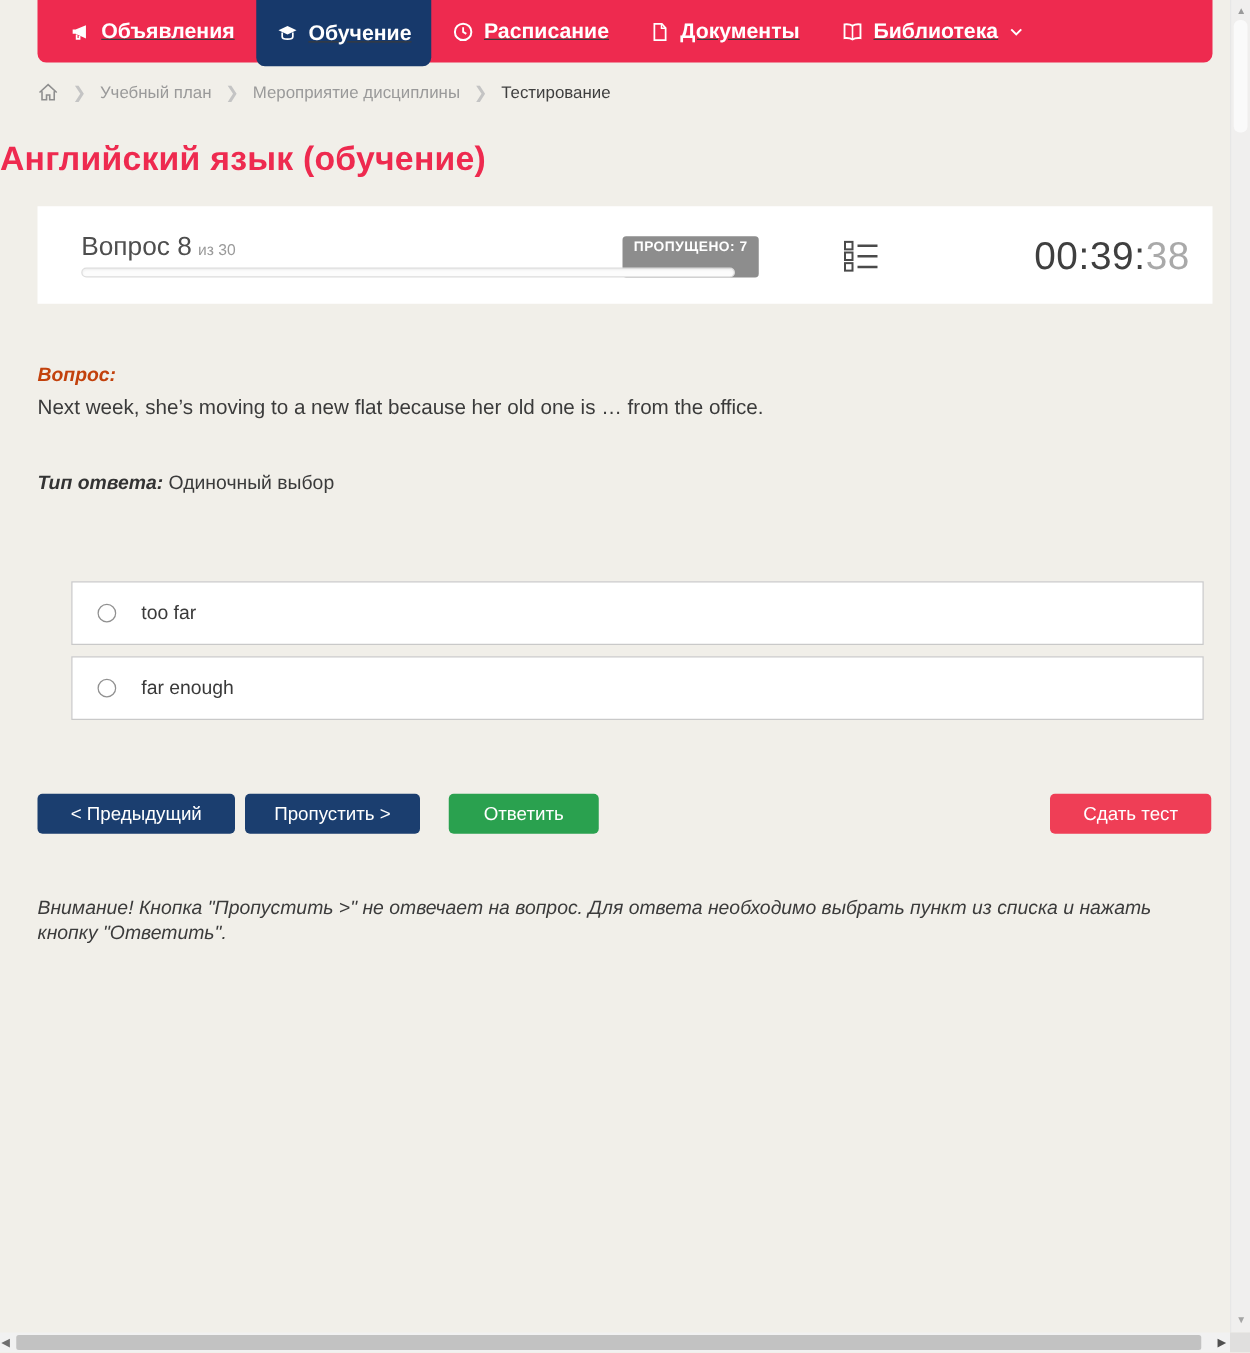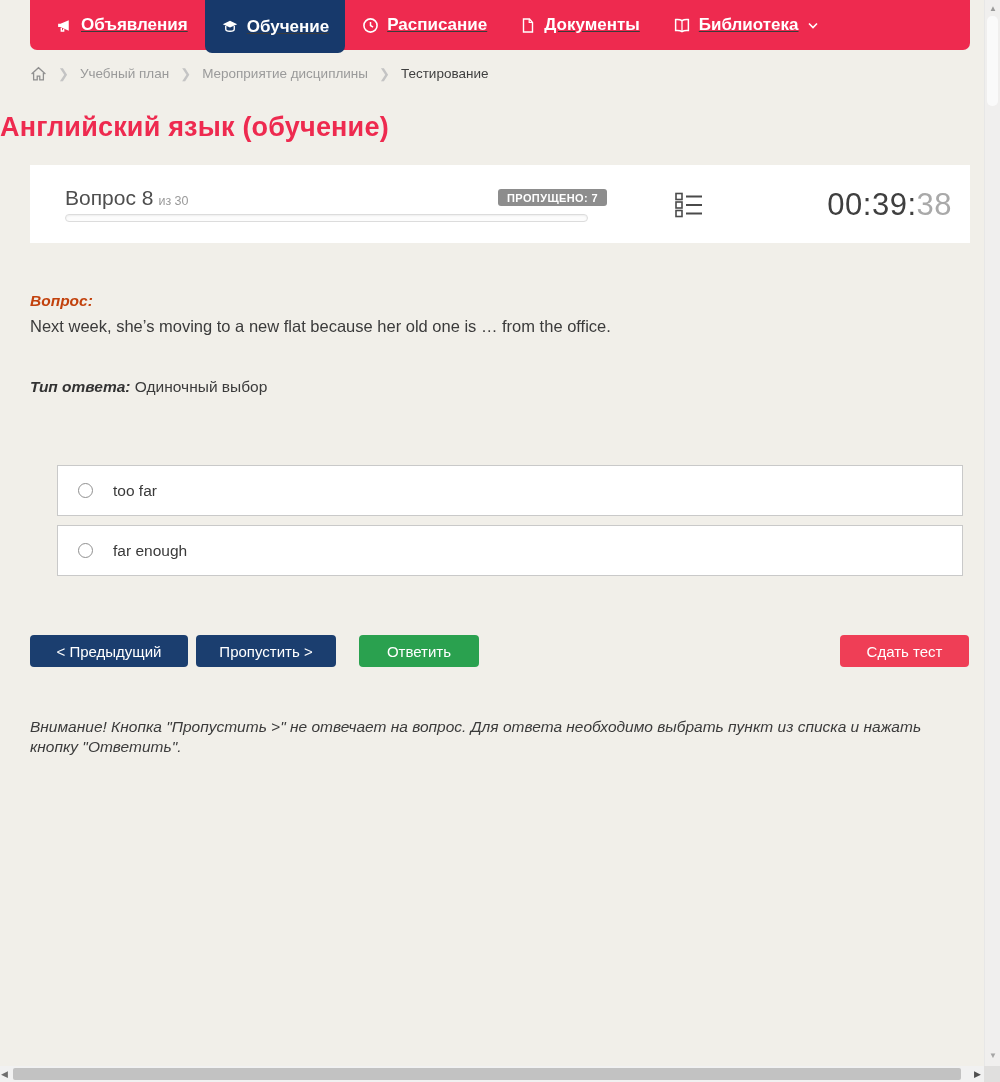--- a/index.html
+++ b/index.html
@@ -59,21 +59,21 @@
   }
   .q-number {
     position:absolute; left:35px; top:21px;
     font-size:21px; color:#4e4e4e;
   }
   .q-total { font-size:12.5px; color:#9a9a9a; margin-left:5px; }
   .skip-badge {
     position:absolute; left:468px; top:24px;
     background:#8d8d8d; color:#ffffff;
     font-size:11px; font-weight:bold; letter-spacing:0.4px;
-    padding:3px 9px 2px; border-radius:3px;
+    padding:3px 9px 18px; border-radius:3px;
   }
   .q-progress {
     position:absolute; left:35px; top:49px; width:523px; height:8px;
     background:#fcfcfc;
     border:1px solid #dcdcdc; border-radius:5px;
     box-shadow:inset 0 1px 2px rgba(0,0,0,0.06);
   }
   .q-progress-fill { height:100%; background:#2aa14f; border-radius:5px; }
   .qlist-btn {
     position:absolute; left:645px; top:26px; width:28px; height:28px;

